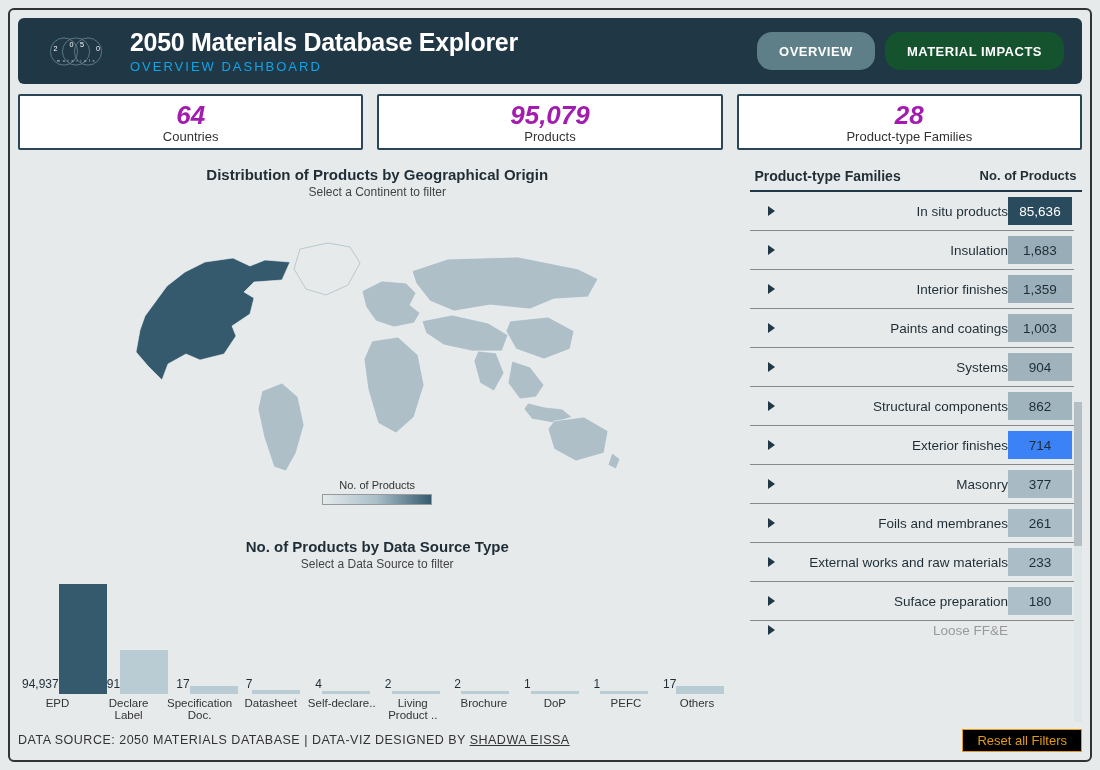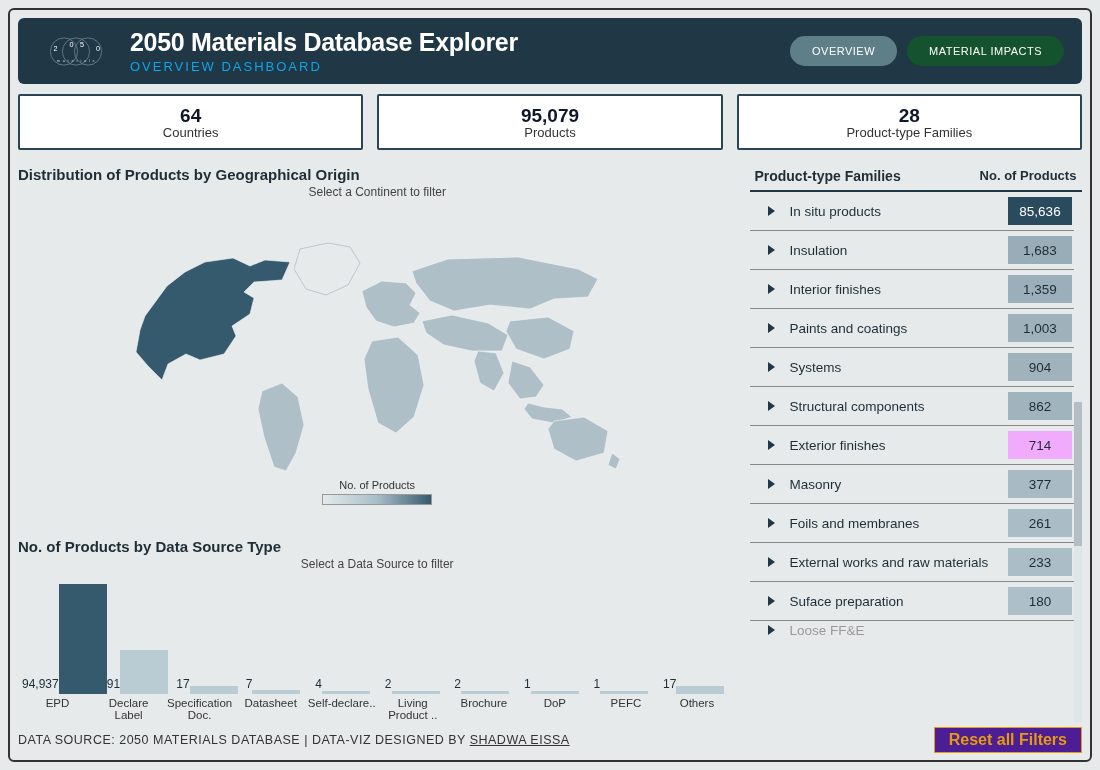--- a/index.html
+++ b/index.html
@@ -8,36 +8,36 @@
   .frame { width: 100%; height: 100%; background: #e6eaeb; border: 2px solid #333; border-radius: 6px; padding: 8px; display: flex; flex-direction: column; }
 
   
   .header { background: #203746; border-radius: 6px; display: flex; align-items: center; padding: 10px 18px; color: #fff; }
   .logo { width: 80px; height: 45px; display:flex; align-items:center; justify-content:center; margin-right: 14px; }
   .logo svg { width: 80px; height: 45px; }
   .titles { flex: 1; }
   .title { font-size: 25px; font-weight: 700; letter-spacing: -0.3px; }
   .subtitle { font-size: 13px; letter-spacing: 2px; color: #0ea5e9; margin-top: 2px; }
   .tabs { display: flex; gap: 10px; }
-  .tab { height: 30px; padding: 0 22px; border-radius: 15px; font-size: 11px; font-weight: 400; letter-spacing: 0.5px; display:flex; align-items:center; cursor:pointer; }
+  .tab { height: 38px; padding: 0 22px; border-radius: 15px; font-size: 13px; font-weight: 700; letter-spacing: 0.5px; display:flex; align-items:center; cursor:pointer; }
   .tab.overview { background: #5f7f88; color: #fff; }
   .tab.impacts  { background: #14532d; color: #fff; }
 
   
   .kpi-row { display: flex; gap: 14px; margin-top: 10px; }
   .kpi { flex: 1; background: #fff; border: 2px solid #2a4656; border-radius: 2px; height: 56px; display:flex; flex-direction:column; align-items:center; justify-content:center; }
-  .kpi .num { font-size: 19px; font-weight: 700; color: #0f172a; }
+  .kpi .num { font-size: 26px; font-weight: 700; color: #a21caf; font-style: italic; }
   .kpi .lbl { font-size: 13px; color: #333; margin-top: -2px; }
 
   
   .main { display: flex; gap: 14px; margin-top: 10px; flex: 1; min-height: 0; }
   .left { flex: 1.04; display:flex; flex-direction:column; }
   .right { flex: 0.48; display:flex; flex-direction:column; }
 
-  .section-title { font-size: 15px; font-weight: 700; color: #1f2d36; text-align:left; margin-top: 6px; }
+  .section-title { font-size: 15px; font-weight: 700; color: #1f2d36; text-align:center; margin-top: 6px; }
   .section-sub   { font-size: 12px; color: #444; text-align:center; margin-top: 2px; margin-bottom: 4px; }
 
   
   .map-wrap { flex: 1; display:flex; flex-direction:column; align-items:center; justify-content:center; }
   .map-svg { width: 530px; height: 250px; }
   .legend { display:flex; flex-direction:column; align-items:center; margin-top: -2px; }
   .legend-label { font-size: 11px; color:#333; margin-bottom:3px; }
   .legend-bar { width: 110px; height: 11px; border:1px solid #999; background: linear-gradient(90deg, #e3eaec 0%, #a9bec8 50%, #355a6e 100%); }
 
   
@@ -49,37 +49,37 @@
   .bar-rect.max { background:#355a6e; }
   .bar-labels { display:flex; padding: 3px 4px 0 4px; }
   .bar-lab { flex:1; font-size: 11.5px; color:#333; text-align:center; line-height:1.1; }
 
   
   .tbl-head { display:flex; border-bottom:2px solid #203746; padding: 8px 4px 6px 4px; }
   .tbl-head .h1 { flex:1; font-size:14px; font-weight:700; color:#1f2d36; }
   .tbl-head .h2 { width: 100px; font-size:13px; font-weight:700; color:#1f2d36; text-align:center; }
   .tbl-body { flex:1; overflow:hidden; position:relative; }
   .tbl-inner { padding-right: 8px; }
-  .tbl-row { display:flex; align-items:center; border-bottom:1px solid #888; height: 39px; cursor:pointer; }
+  .tbl-row { display:flex; align-items:center; border-bottom:1px solid #888; height: 39px; cursor:pointer;text-align:right; }
   .tri { width: 0; height:0; border-left:7px solid #203746; border-top:5px solid transparent; border-bottom:5px solid transparent; margin: 0 14px 0 18px; }
   .fam-name { flex:1; font-size: 13.5px; color:#1f2d36; }
   .fam-count { width: 64px; height: 28px; display:flex; align-items:center; justify-content:center; font-size:13.5px; color:#1f2d36; margin-right: 2px; }
   .scrollbar-fake { position:absolute; right:0; top:0; bottom:0; width:8px; }
   .scrollbar-track { position:absolute; top:210px; bottom:0; right:0; width:8px; background:#dfe6e8; }
   .scrollbar-track::before { content:""; position:absolute; top:0; left:0; right:0; height:45%; background:#b5bfc3; }
 
   
   .tbl-row.cut { height: 18px; overflow:hidden; border-bottom:none; color:#888; }
   .tbl-row.cut .fam-name, .tbl-row.cut .fam-count { color:#999; }
 
   
   .footer { display:flex; align-items:center; margin-top: 6px; height: 24px; gap: 32px; }
   .footer-text { font-size: 12.5px; letter-spacing: 0.5px; color:#333; }
   .footer-text .credit { text-decoration: underline; }
-  .reset-btn { margin-left:auto; border:1.5px solid #e59b10; background:#4c1d95; color:#e59b10; font-size:16px; font-weight:700; padding: 3px 14px; cursor:pointer; }
+  .reset-btn { margin-left:auto; border:1.5px solid #e59b10; background:#000000; color:#e59b10; font-size:13px; font-weight:400; padding: 3px 14px; cursor:pointer; }
 </style>
 </head>
 <body>
 
 <div class="frame">
 
   <div class="header">
     <div class="logo">
       <svg viewBox="0 0 100 56">
         <circle cx="35" cy="28" r="17" fill="none" stroke="#6c8793" stroke-width="1"></circle>
@@ -253,21 +253,21 @@
               <div class="fam-count" style="background: rgb(160, 179, 189);">904</div>
             </div>
             <div class="tbl-row">
               <div class="tri"></div>
               <div class="fam-name">Structural components</div>
               <div class="fam-count" style="background: rgb(160, 180, 190);">862</div>
             </div>
             <div class="tbl-row">
               <div class="tri"></div>
               <div class="fam-name">Exterior finishes</div>
-              <div class="fam-count" style="background: #f0abfc;">714</div>
+              <div class="fam-count" style="background: #3b82f6;">714</div>
             </div>
             <div class="tbl-row">
               <div class="tri"></div>
               <div class="fam-name">Masonry</div>
               <div class="fam-count" style="background: rgb(168, 186, 196);">377</div>
             </div>
             <div class="tbl-row">
               <div class="tri"></div>
               <div class="fam-name">Foils and membranes</div>
               <div class="fam-count" style="background: rgb(170, 189, 198);">261</div>

